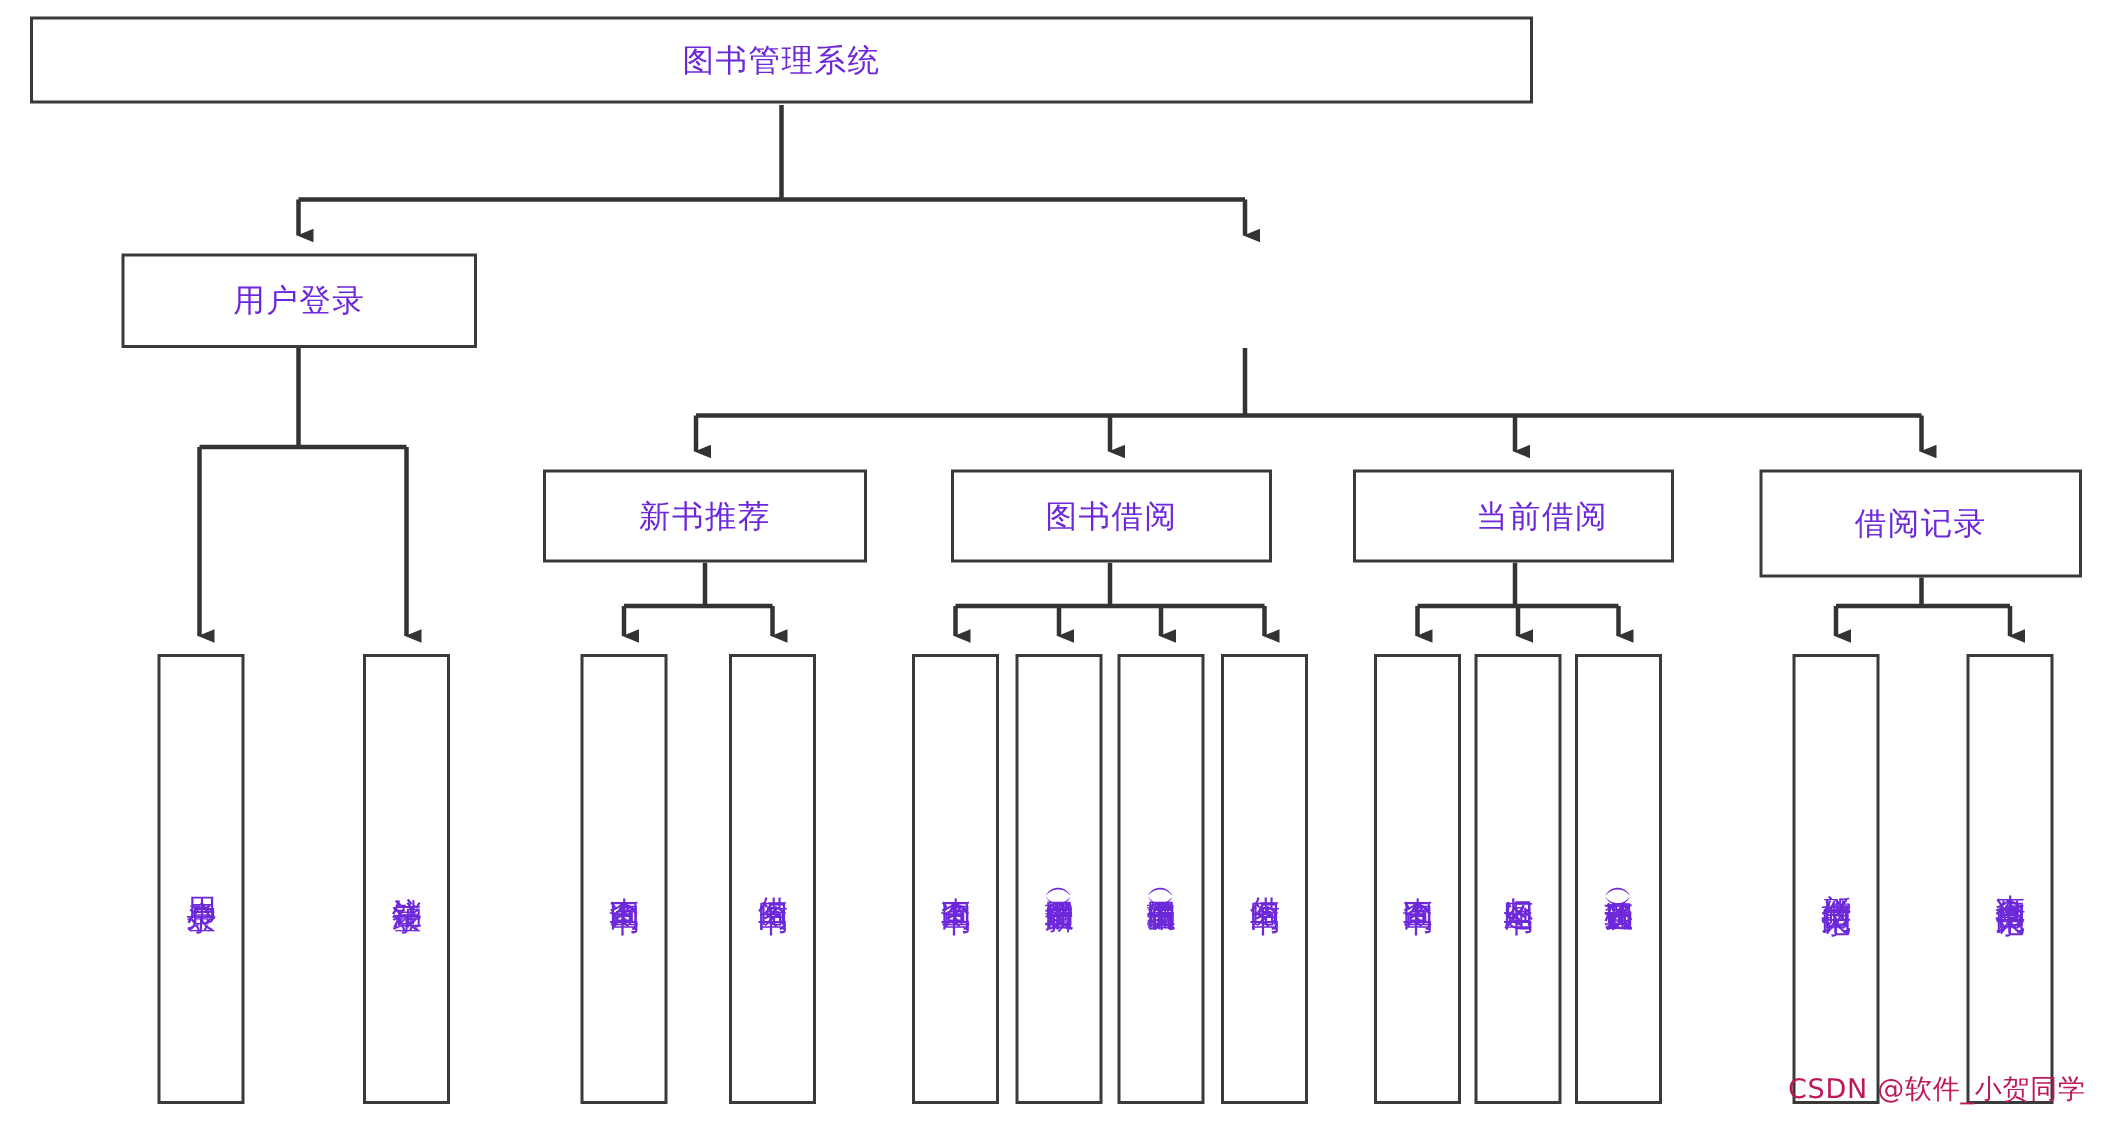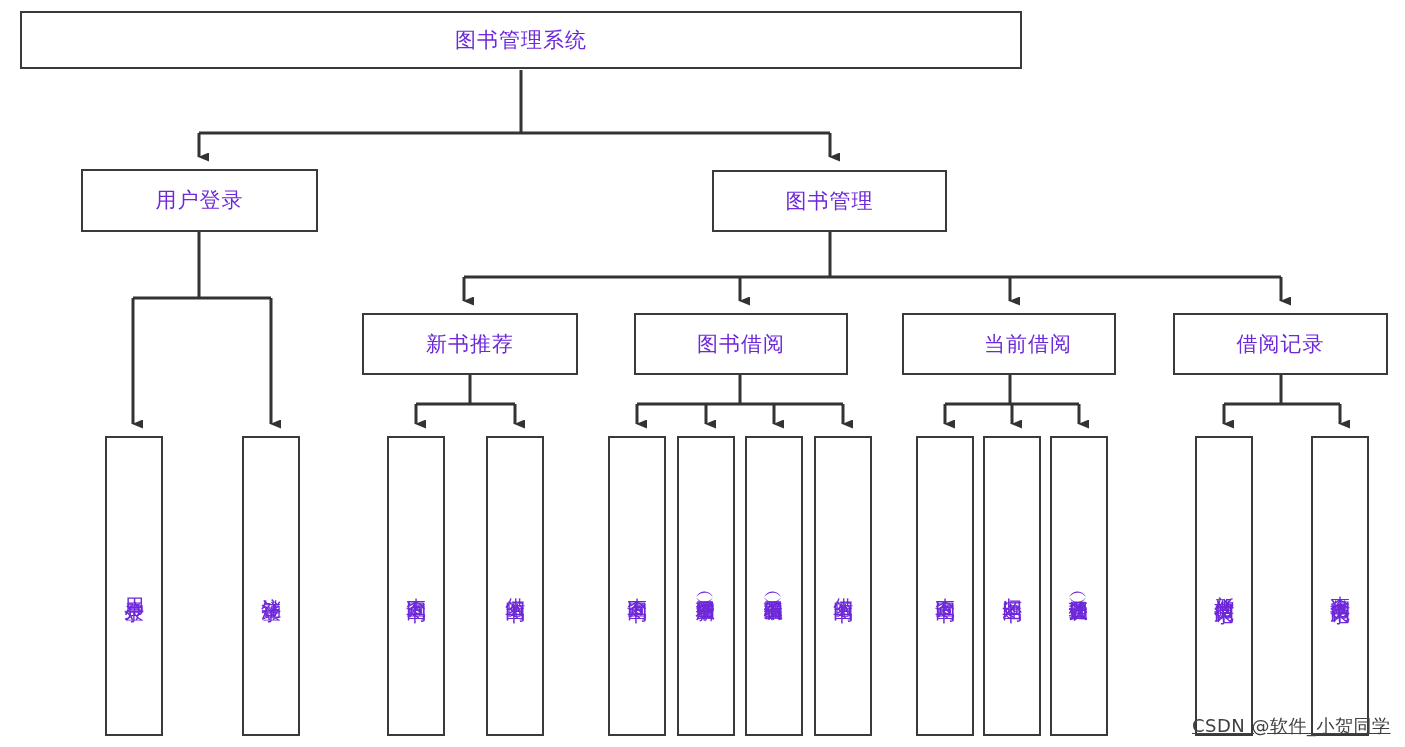--- a/index.html
+++ b/index.html
@@ -55,24 +55,23 @@
     display: block;
     white-space: nowrap;
   }
   .node.v.tight {
     letter-spacing: 0px;
     font-size: 19px;
   }
   .watermark {
     position: absolute;
     font-size: 18px;
-    color: #404040;
+    color: #be185d;
     white-space: nowrap;
     letter-spacing: 0.5px;
-    text-decoration: underline;
   }
 </style>
 </head>
 <body>
 
 <div id="canvas">
 
   <svg class="wires" viewBox="0 0 1405 747">
     <defs>
       <marker id="arrow" markerWidth="9" markerHeight="11" refX="4.5" refY="10" orient="auto" markerUnits="userSpaceOnUse">
@@ -123,34 +122,31 @@
     </g>
   </svg>
 
   <div class="node h" style="left:20px; top:11px; width:1002px; height:58px;">
     <span>图书管理系统</span>
   </div>
 
   <div class="node h" style="left:81px; top:169px; width:237px; height:63px;">
     <span>用户登录</span>
   </div>
-  <div class="node h" style="left:712px; top:170px; width:235px; height:62px;">
-    <span>图书管理</span>
-  </div>
 
   <div class="node h" style="left:634px; top:313px; width:214px; height:62px;">
     <span>图书借阅</span>
   </div>
   <div class="node h" style="left:362px; top:313px; width:216px; height:62px;">
     <span>新书推荐</span>
   </div>
   <div class="node h" style="left:902px; top:313px; width:214px; height:62px;padding-left:38px;">
     <span>当前借阅</span>
   </div>
-  <div class="node h" style="left:1173px; top:313px; width:215px; height:62px;">
+  <div class="node h" style="left:1173px; top:313px; width:215px; height:72px;">
     <span>借阅记录</span>
   </div>
 
   <div class="node v" style="left:105px; top:436px; width:58px; height:300px;">
     <span class="vlabel">用户登录</span>
   </div>
   <div class="node v" style="left:242px; top:436px; width:58px; height:300px;">
     <span class="vlabel">注销登录</span>
   </div>
 

